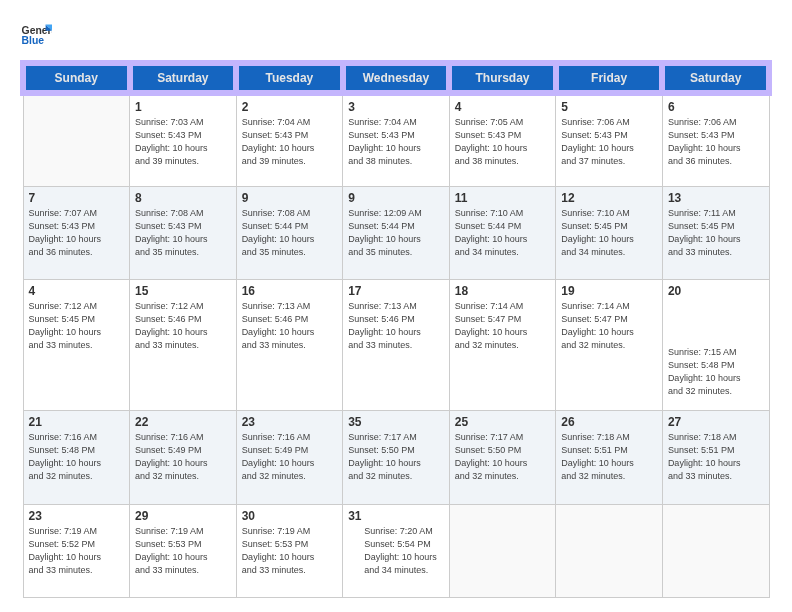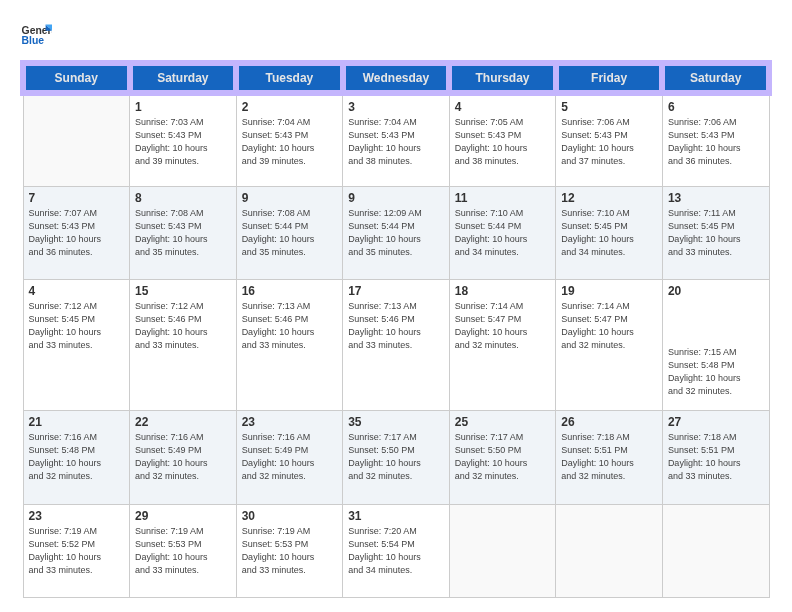--- a/index.html
+++ b/index.html
@@ -352,21 +352,21 @@
           </td>
           <td>
             <span class="day-num">30</span>
             <div class="day-info" style="white-space: pre-line;">Sunrise: 7:19 AM
 Sunset: 5:53 PM
 Daylight: 10 hours
 and 33 minutes.</div>
           </td>
           <td>
             <span class="day-num">31</span>
-            <div class="day-info" style="white-space: pre-line;">Sunrise: 7:20 AM
+            <div class="day-info" style="white-space: pre-line; margin-left: 16px;">Sunrise: 7:20 AM
 Sunset: 5:54 PM
 Daylight: 10 hours
 and 34 minutes.</div>
           </td>
           <td class="empty"></td>
           <td class="empty"></td>
           <td class="empty"></td>
         </tr>
       </tbody>
   </table>

